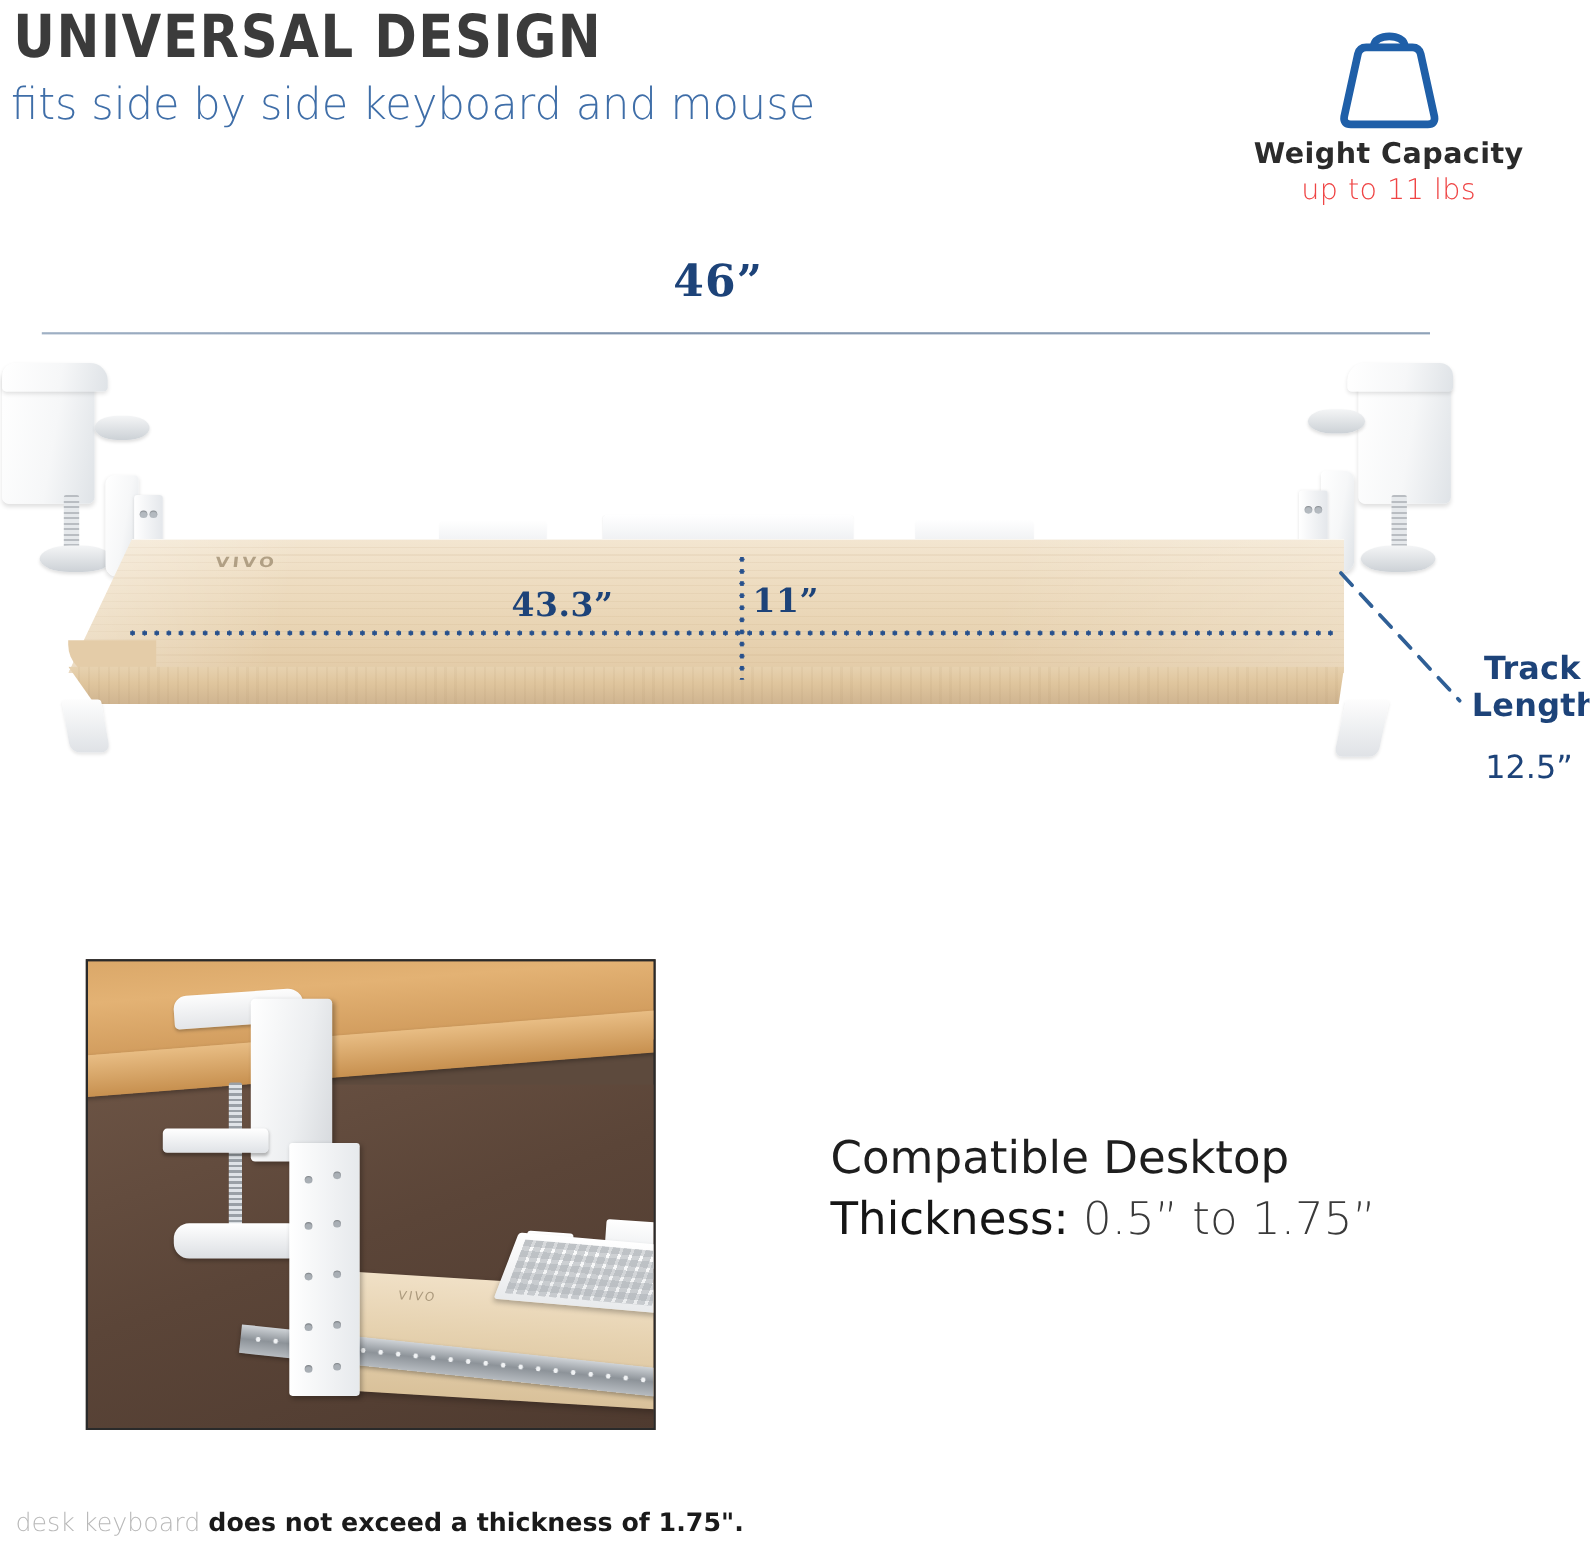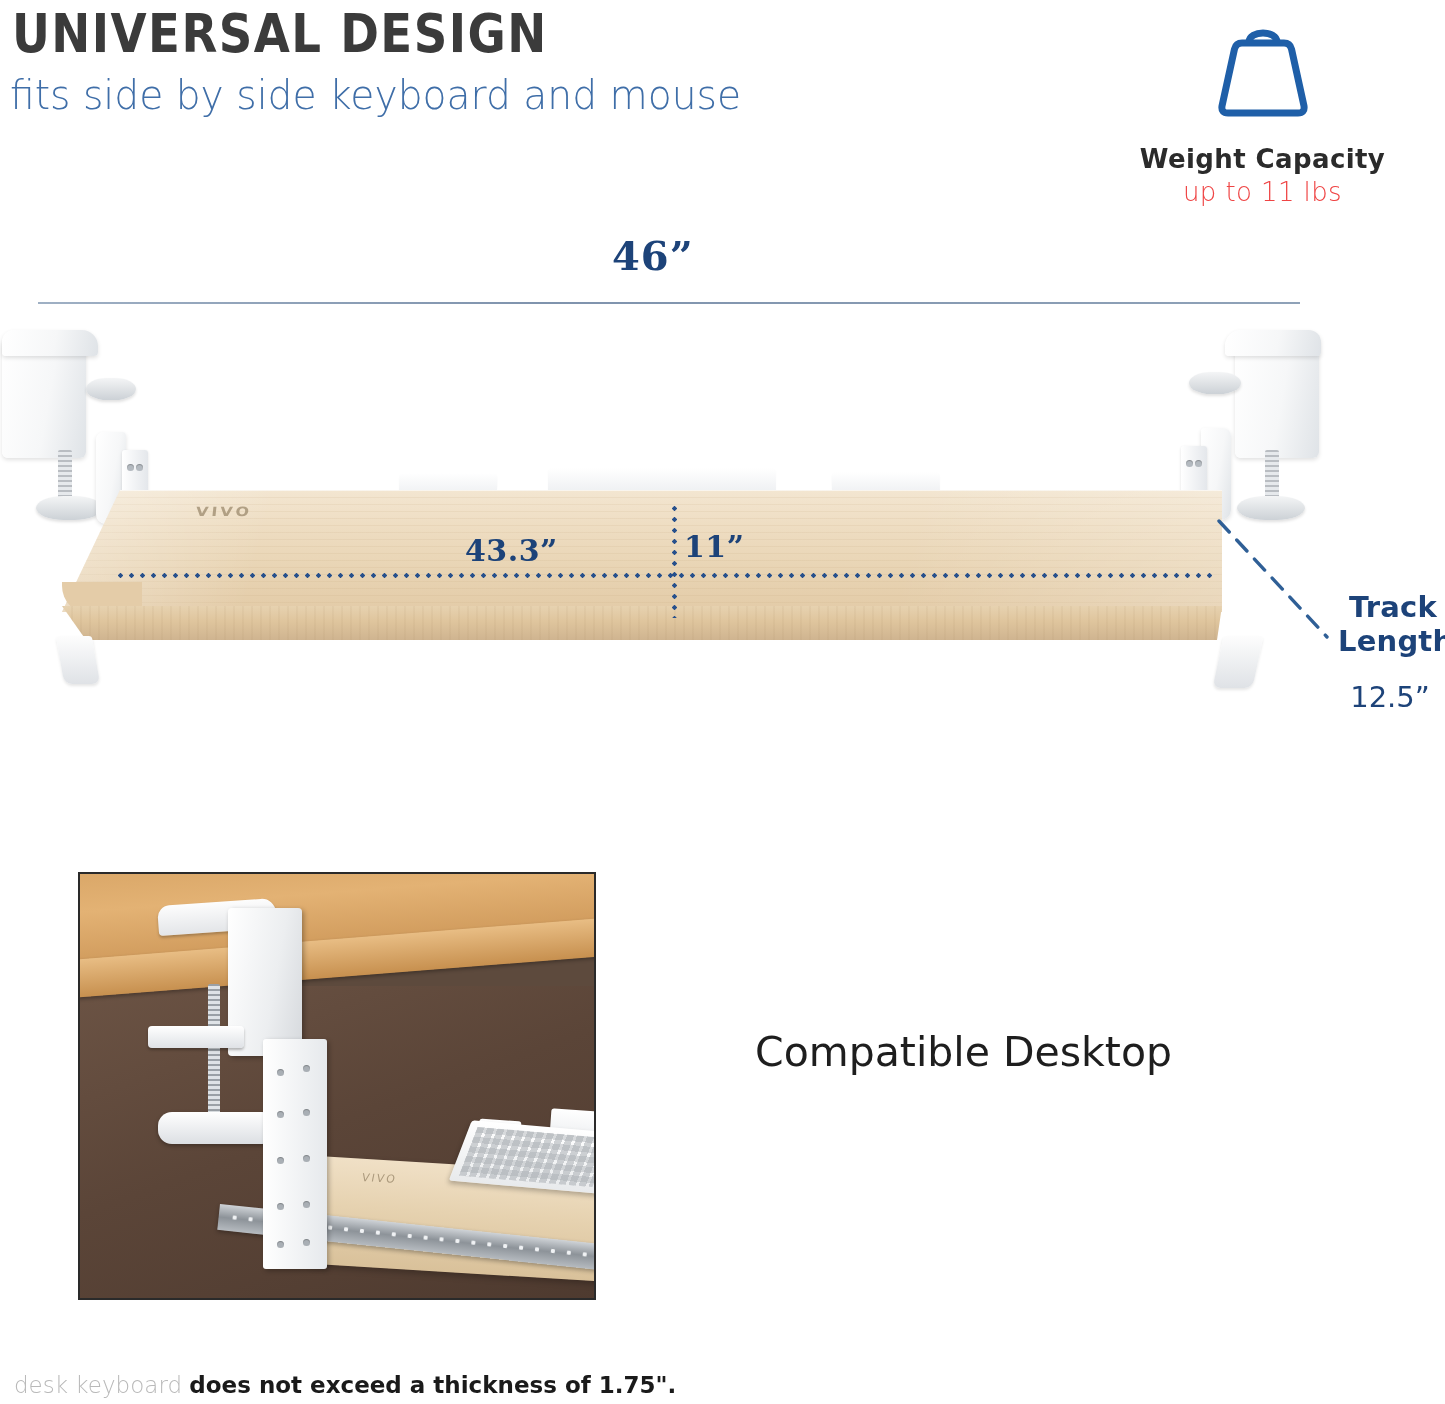--- a/index.html
+++ b/index.html
@@ -24,21 +24,21 @@
     font-weight:300; font-size:40px; letter-spacing:0px;
     color:#3f6ea8; white-space:nowrap;
     transform:scaleX(0.98); transform-origin:left center;
   }
 
   
   .wc{ position:absolute; left:1080px; top:6px; width:365px; text-align:center; }
   .wc-icon{ display:block; margin:0 auto; }
   .wc-title{
     font-family:"DejaVu Sans","Liberation Sans", sans-serif;
-    font-weight:700; font-size:26px; color:#2b2b2b; margin-top:20px;
+    font-weight:700; font-size:26px; color:#2b2b2b; margin-top:1px;
     letter-spacing:0.4px;
   }
   .wc-sub{
     font-family:"DejaVu Sans","Liberation Sans", sans-serif;
     font-weight:300; font-size:26px; color:#ef4444; margin-top:3px;
     letter-spacing:0.4px;
   }
 
   
   .w33{
@@ -391,18 +391,19 @@
     <div class="hole" style="left:40px; top:116px;"></div>
     <div class="hole" style="left:14px; top:164px;"></div>
     <div class="hole" style="left:40px; top:162px;"></div>
     <div class="hole" style="left:14px; top:202px;"></div>
     <div class="hole" style="left:40px; top:200px;"></div>
   </div>
 </div>
 
 <div class="cdt">
   <div class="cdt-l1">Compatible Desktop</div>
+  <div class="cdt-l2"><span class="strong">Thickness:</span><span class="light"> 0.5” to 1.75”</span></div>
 </div>
 
 <div class="note">
   <br>
   <span>desk keyboard </span><b>does not exceed a thickness of 1.75".</b>
 </div>
 
 </body></html>

